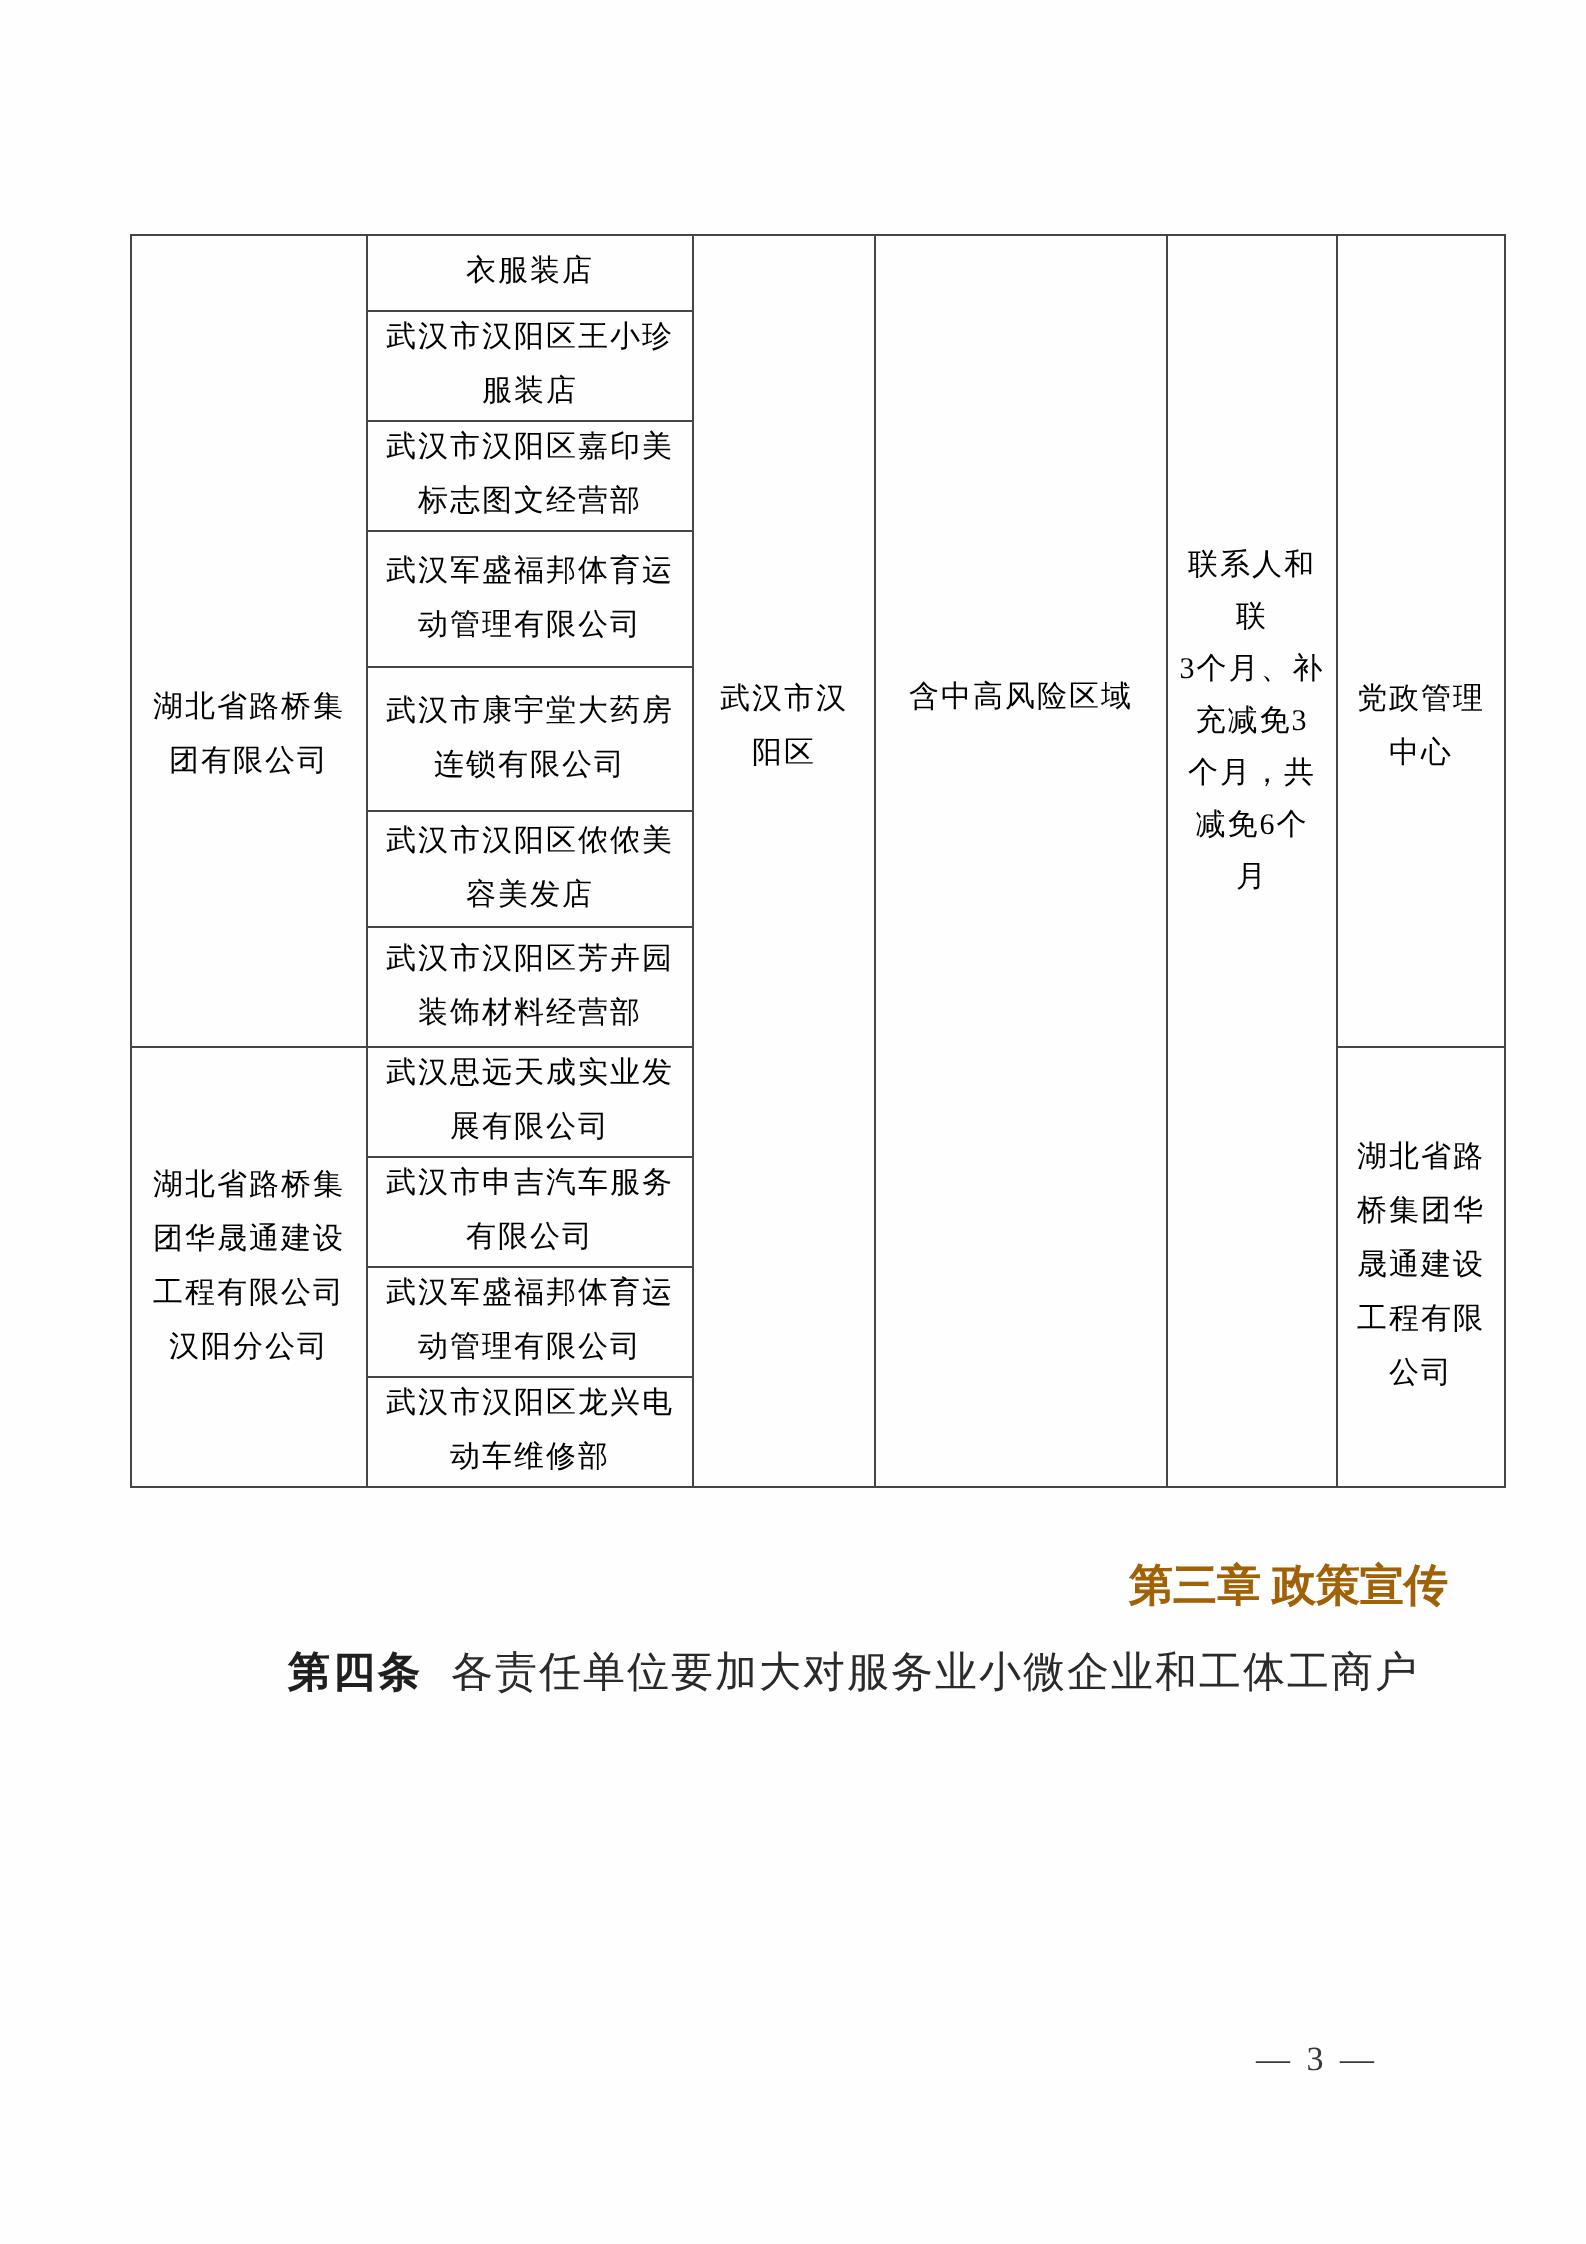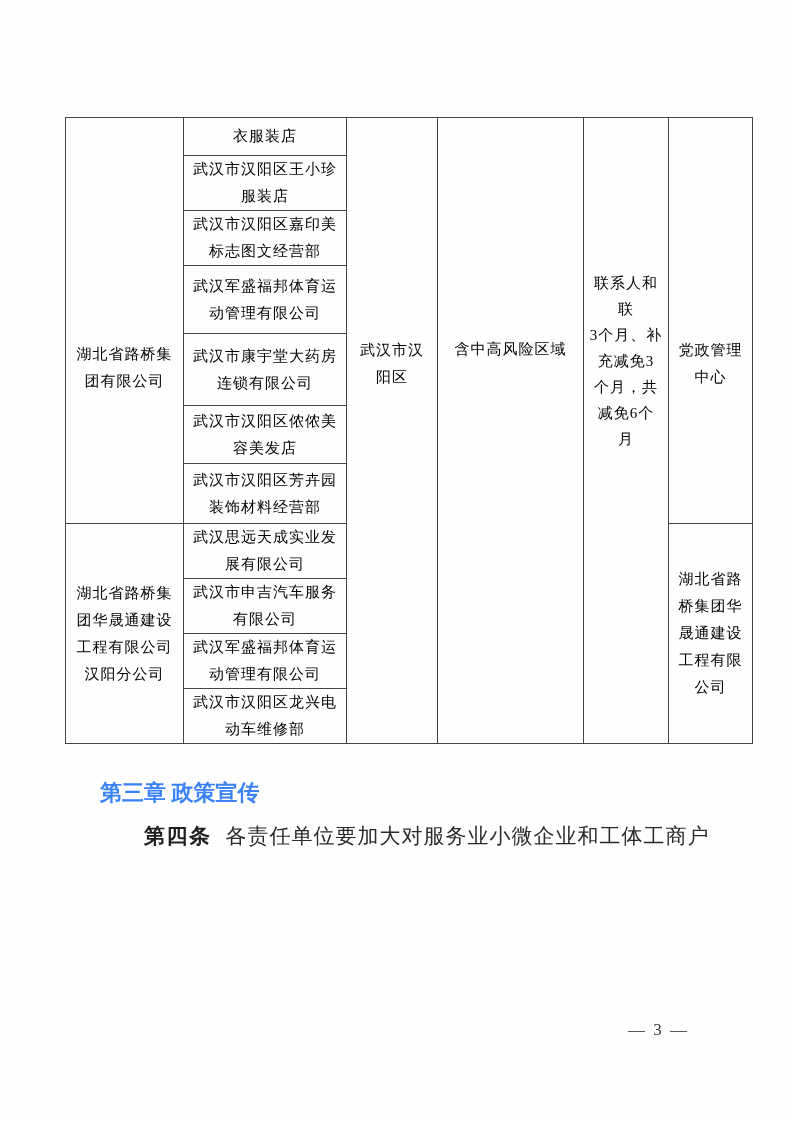--- a/index.html
+++ b/index.html
@@ -45,25 +45,25 @@
   .shift-district { transform: translateY(-67px); }
   .shift-risk     { transform: translateY(-81px); }
   .shift-policy   { transform: translateY(-70px); }
   .shift-manager1 { transform: translateY(43px); }
   
   .chapter-heading {
     position: absolute;
     top: 779px;
     left: 100px;
     width: 624px;
-    text-align: left;
+    text-align: right;
     font-size: 22px;
     line-height: 28px;
     font-weight: bold;
-    color: #3b82f6;
+    color: #a16207;
   }
   .article {
     position: absolute;
     top: 818px;
     left: 102px;
     width: 610px;
     font-size: 21px;
     color: #2a2a2a;
   }
   .article .tline {

